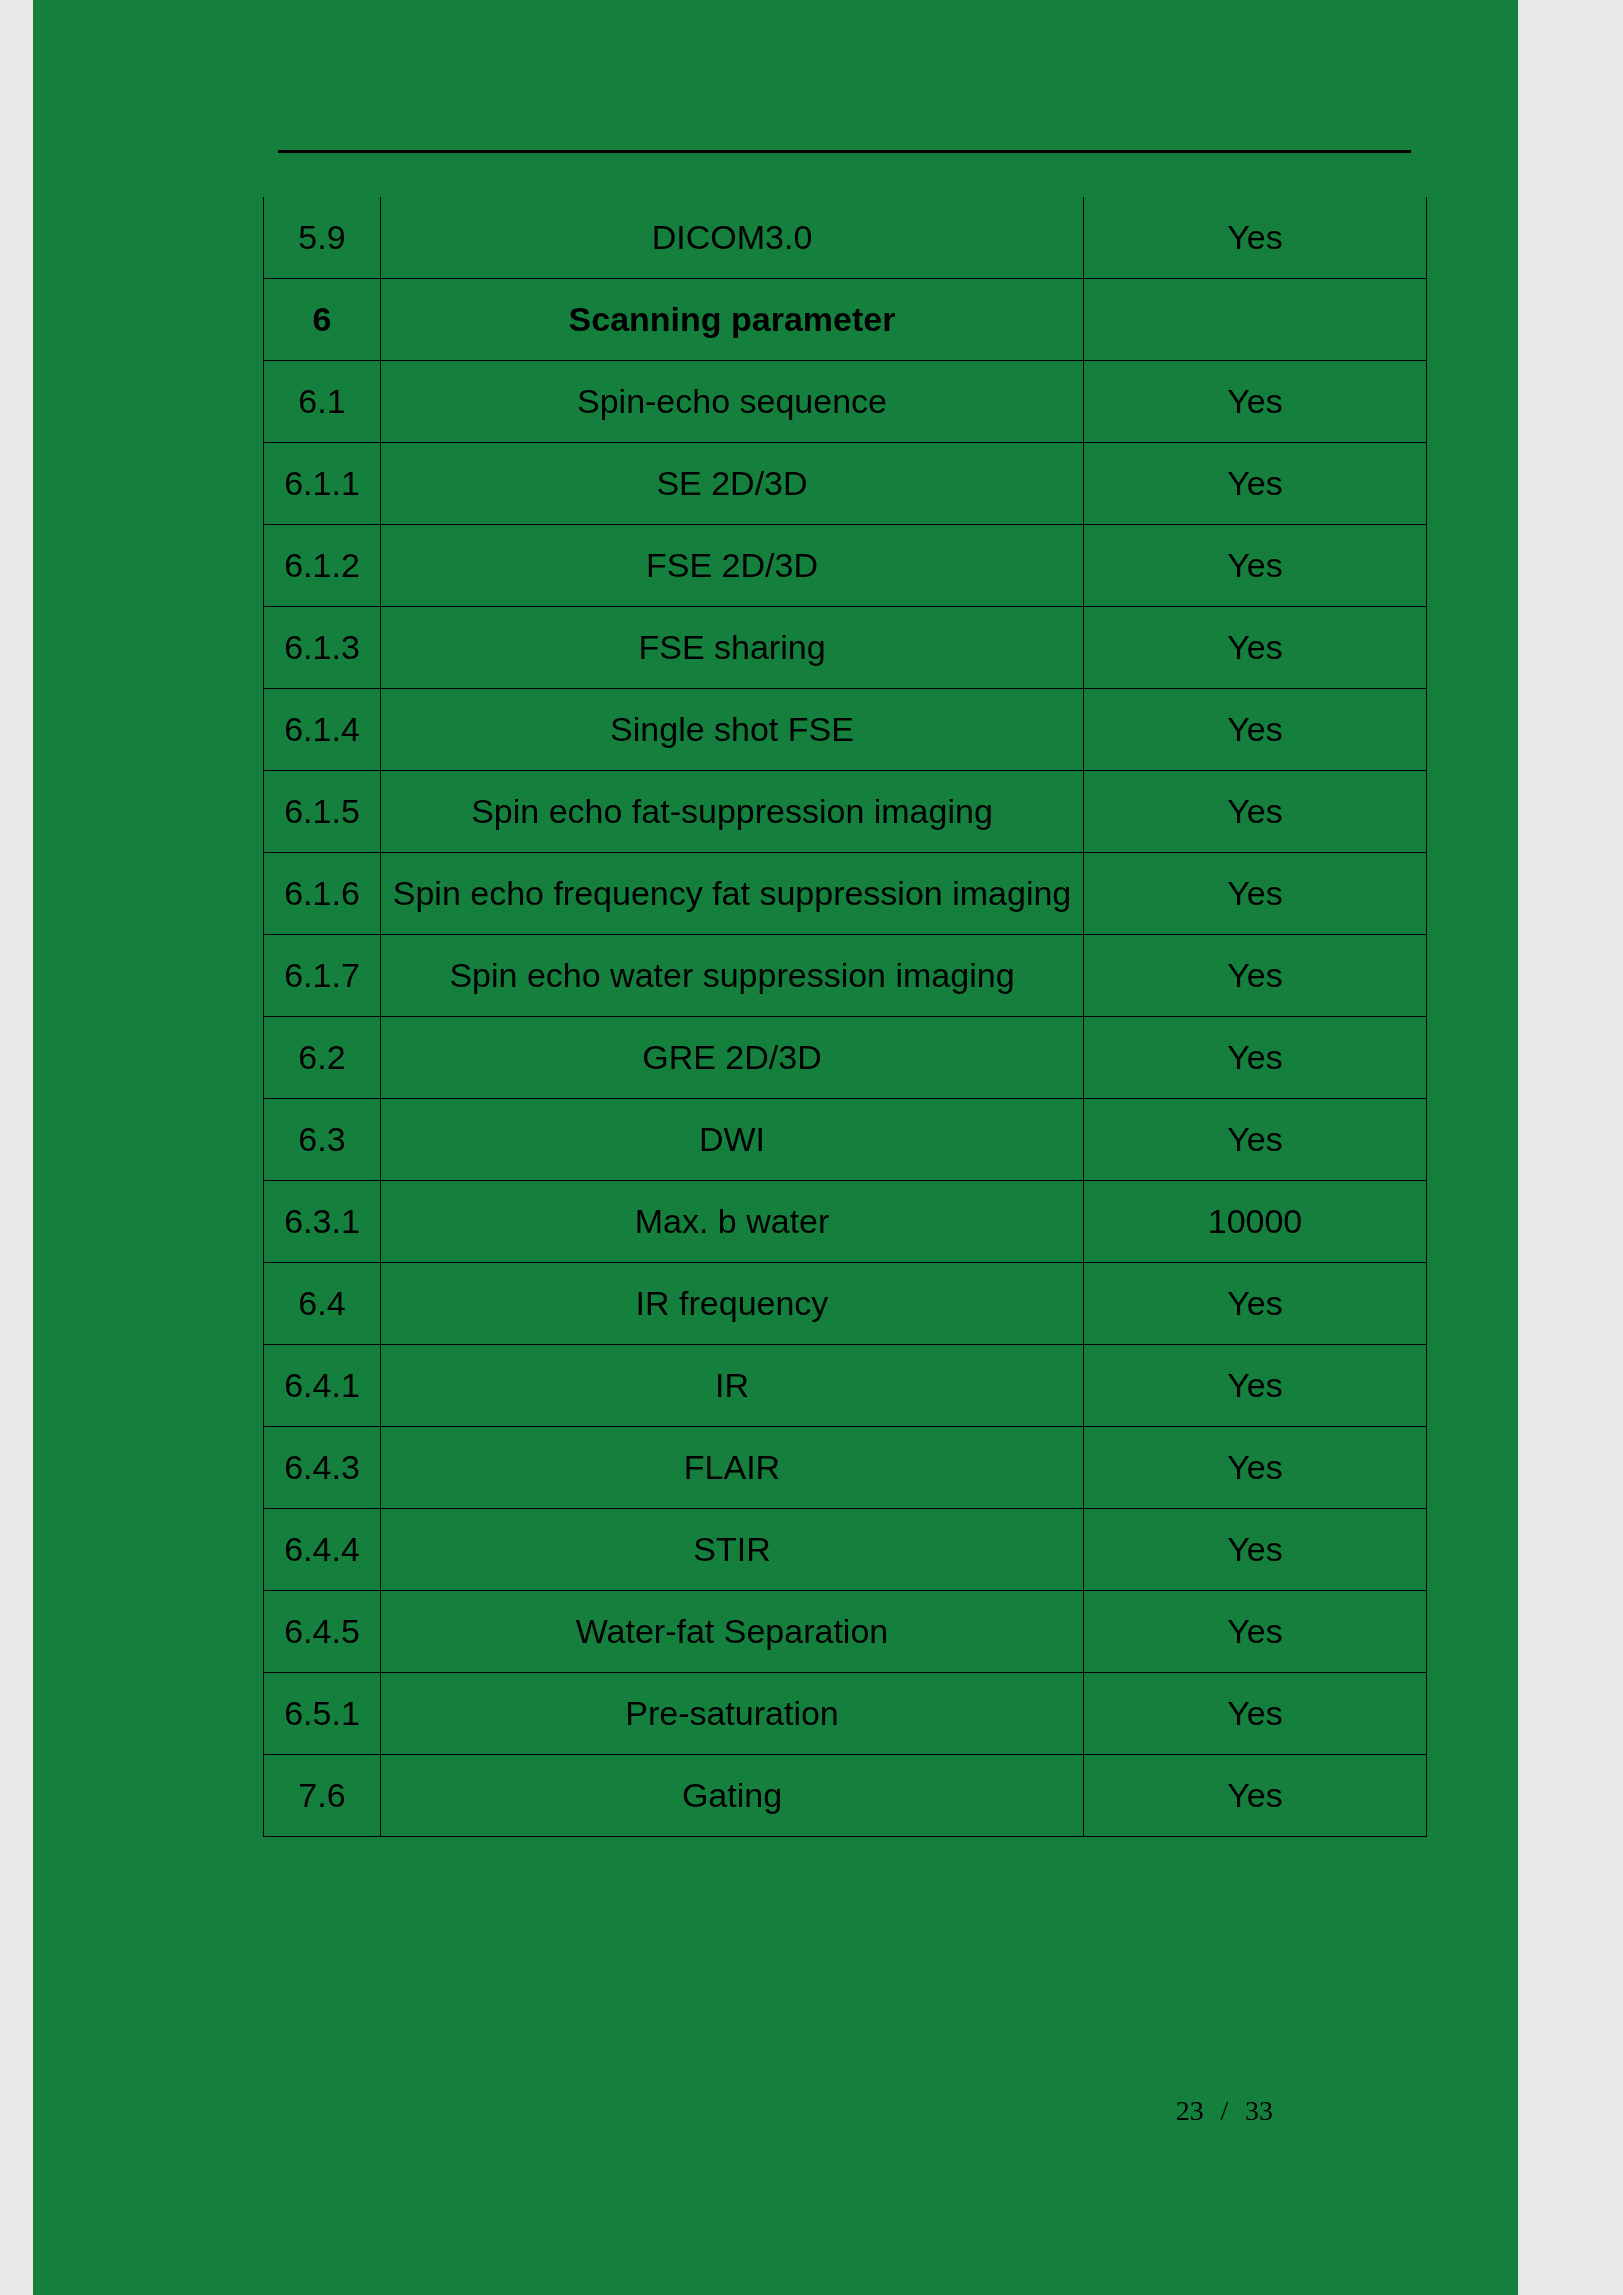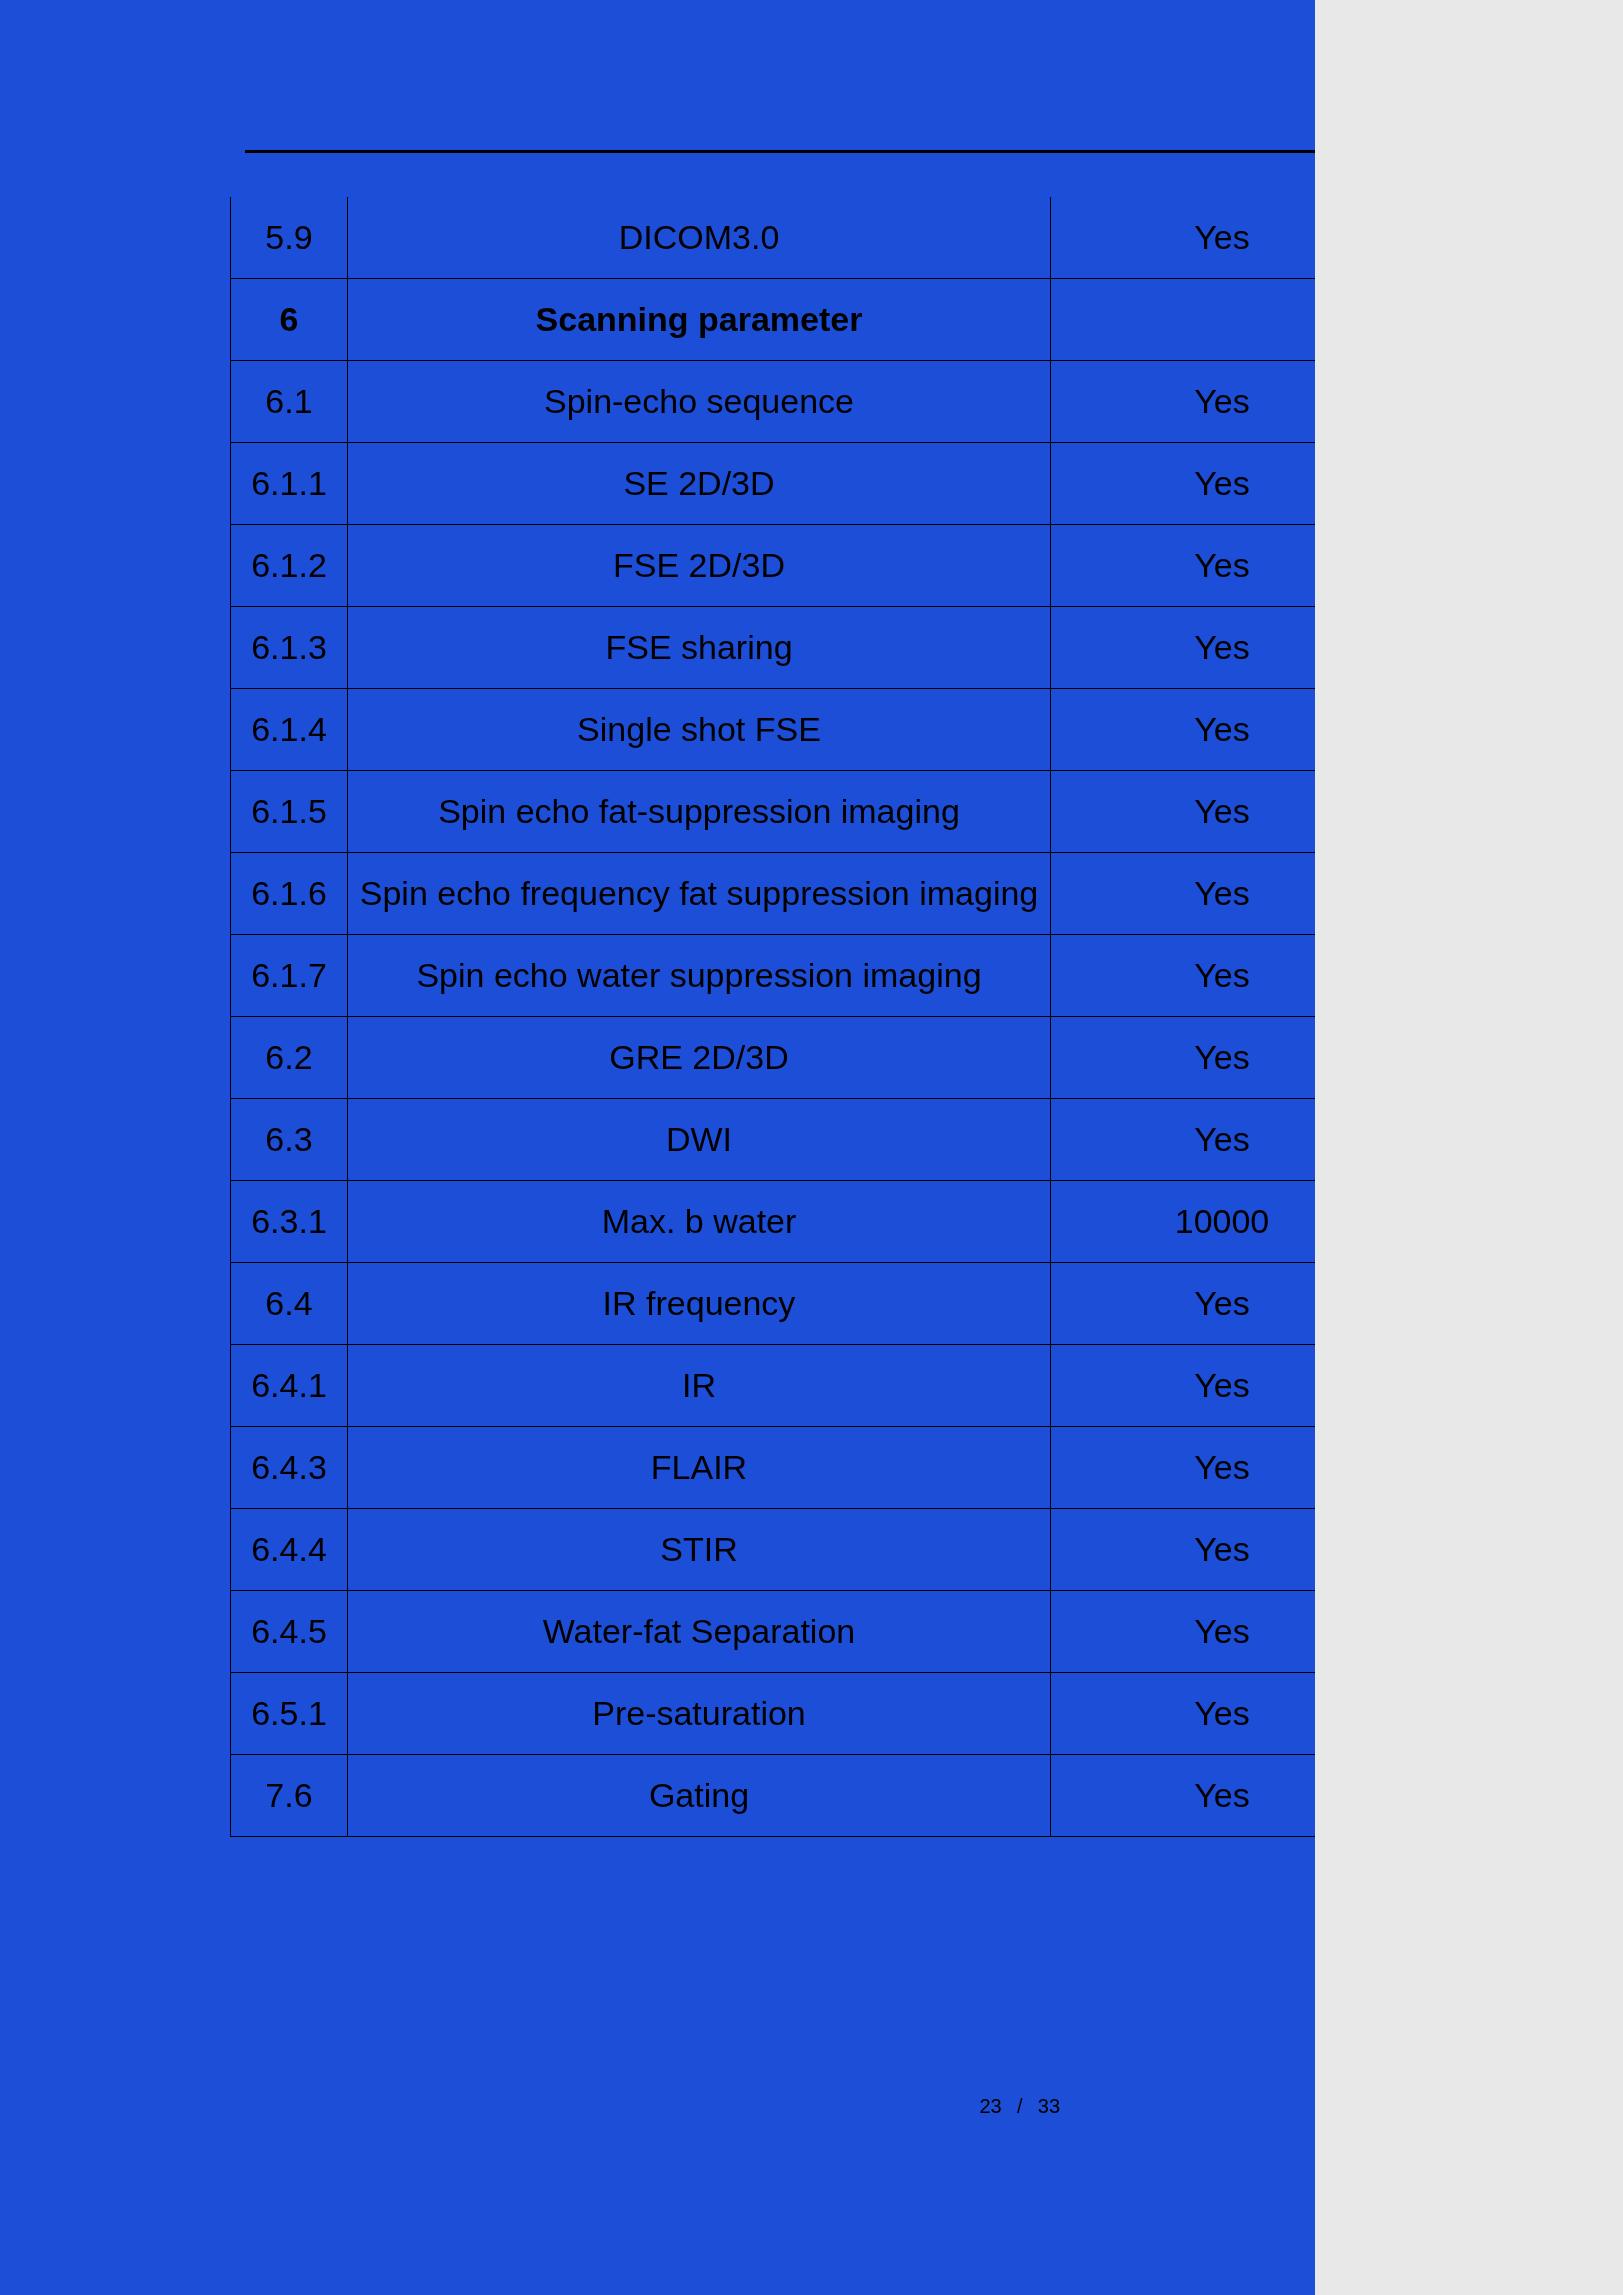--- a/index.html
+++ b/index.html
@@ -2,26 +2,27 @@
 <html style="font-size:13px"><head>
 <meta charset="utf-8">
 <style>
   html, body {
     margin: 0;
     padding: 0;
     background: #e8e8e8;
   }
   .page {
     position: relative;
-    width: 1315px;
+    width: 1485px;
     height: 2295px;
-    background: #1d4ed8;
+    background: #15803d;
     font-family: "Liberation Sans", sans-serif;
     color: #000000;
     overflow: hidden;
+    margin-left: 33px;
   }
   .top-rule {
     position: absolute;
     left: 245px;
     top: 150px;
     width: 1133px;
     height: 3.2px;
     background: #000000;
   }
   table.spec-table {
@@ -43,24 +44,24 @@
     overflow: hidden;
   }
   table.spec-table tr:first-child td {
     border-top: none;
   }
   table.spec-table tr.bold td {
     font-weight: 700;
   }
   .page-number {
     position: absolute;
-    right: 255px;
+    right: 245px;
     top: 2095px;
-    font-family: Liberation Sans, sans-serif;
-    font-size: 20px;
+    font-family: Liberation Serif, serif;
+    font-size: 28px;
     color: #000000;
     word-spacing: 9.7px;
     white-space: nowrap;
   }
 </style>
 </head>
 <body>
 
 <div class="page">
 

